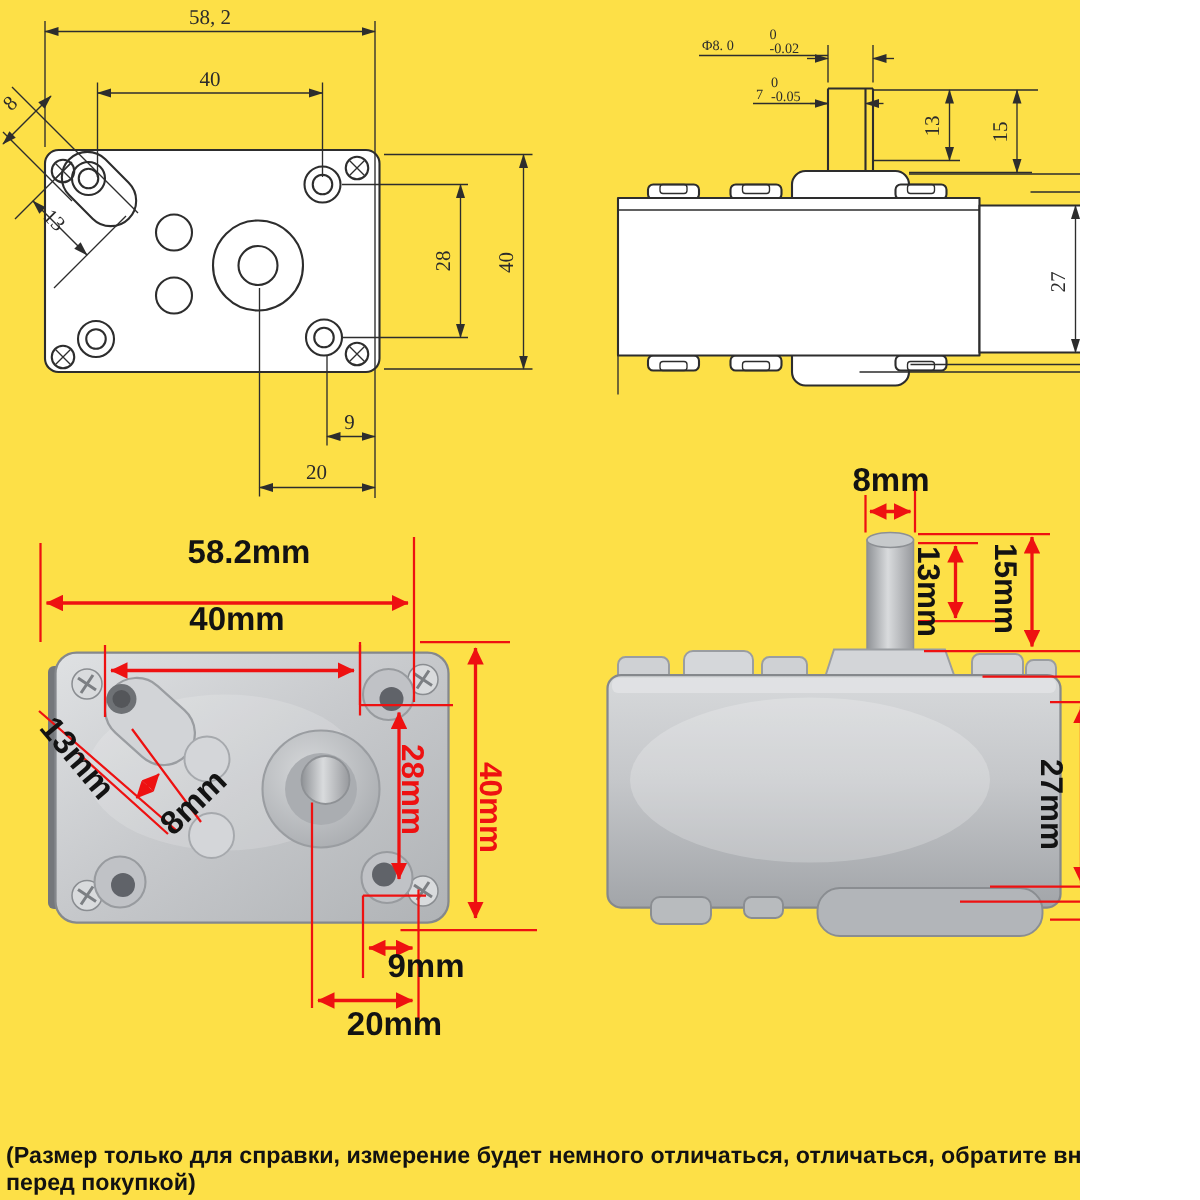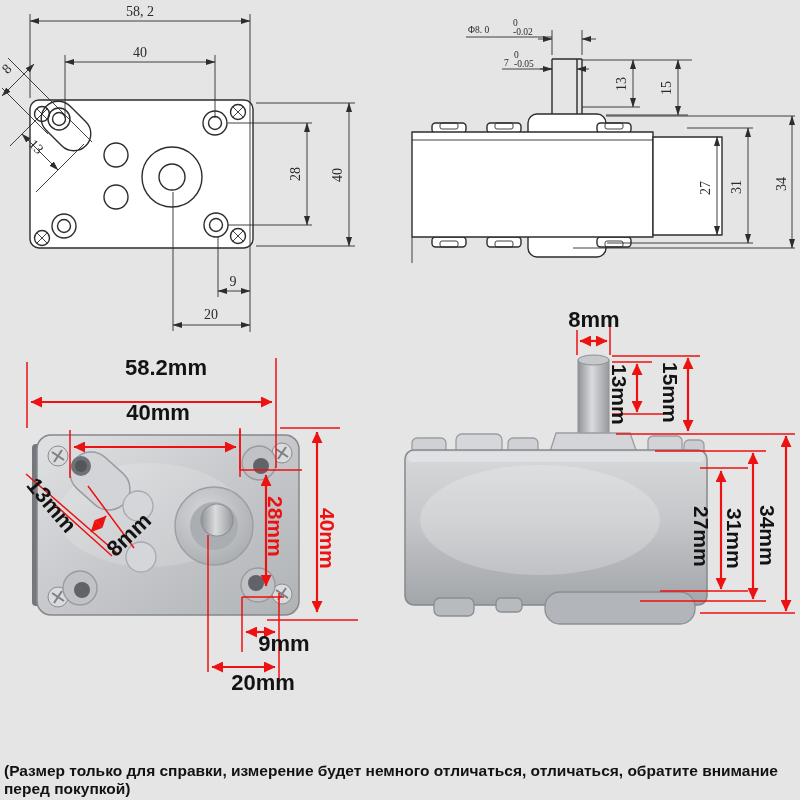--- a/index.html
+++ b/index.html
@@ -1,16 +1,16 @@
 <!DOCTYPE html>
 <html><head>
 <meta charset="utf-8">
 <style>
   html,body{margin:0;padding:0;background:#fff;}
-  .canvas{position:relative;width:800px;height:800px;background:#e5e5e5;overflow:hidden;
+  .canvas{position:relative;width:720px;height:800px;background:#fde047;overflow:hidden;
           font-family:"Liberation Sans",sans-serif;}
   svg{position:absolute;left:0;top:0;}
   
   .ol{fill:none;stroke:#2d2d2d;stroke-width:1.4;stroke-linejoin:round;}
   .olw{fill:#fff;stroke:#2d2d2d;stroke-width:1.4;stroke-linejoin:round;}
   .dl{fill:none;stroke:#2d2d2d;stroke-width:0.9;}
   .ct{font:14px "Liberation Serif",serif;fill:#2b2b2b;text-anchor:middle;}
   .cts{font:9.5px "Liberation Serif",serif;fill:#2b2b2b;text-anchor:start;}
   
   .rl{fill:none;stroke:#ee1111;stroke-width:2.2;}

